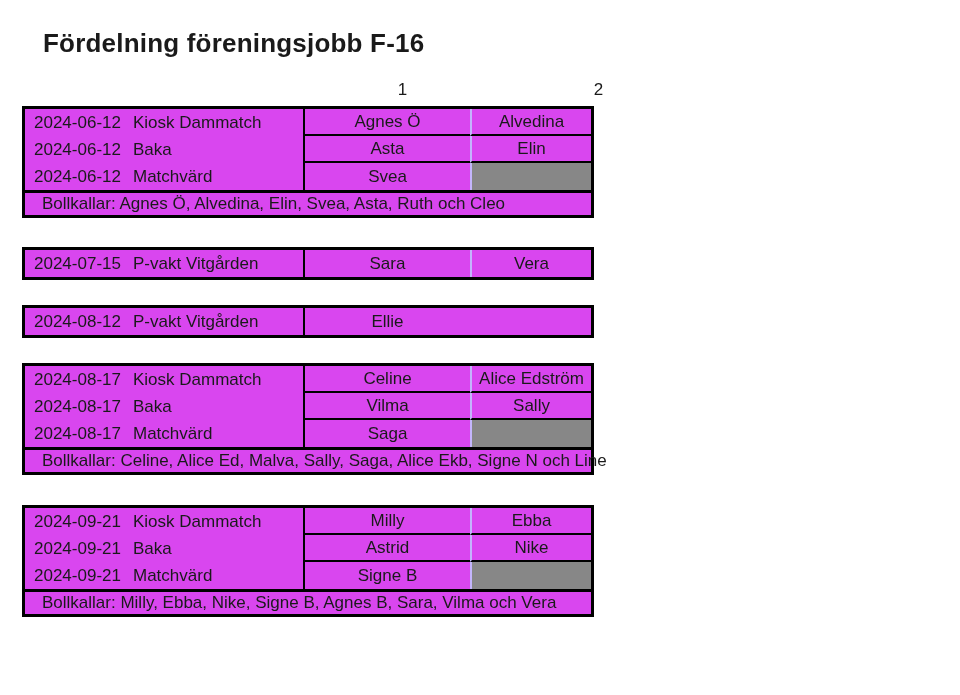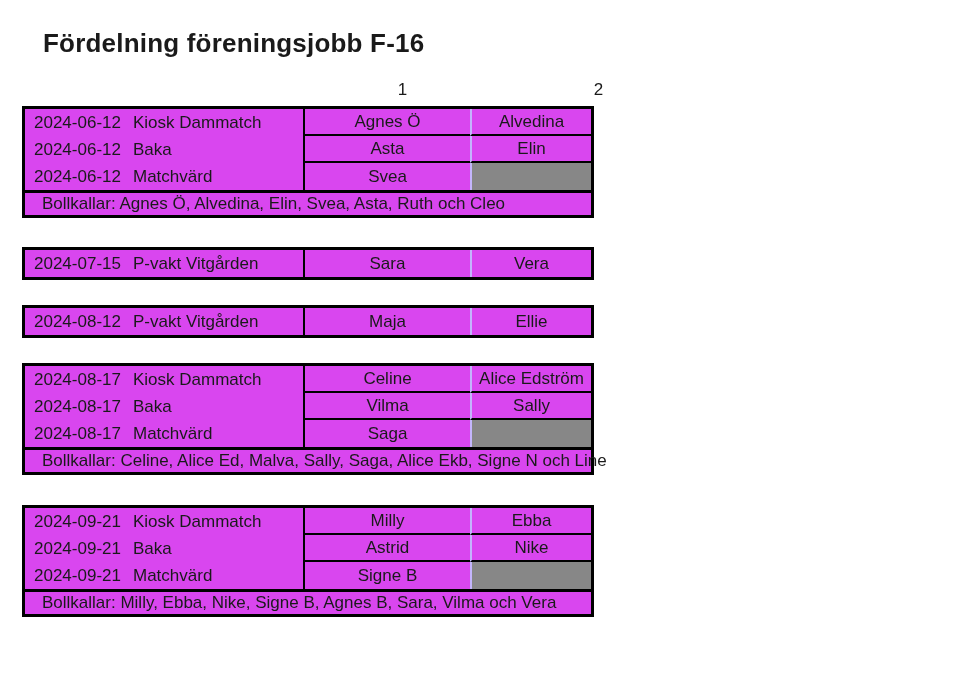--- a/index.html
+++ b/index.html
@@ -98,21 +98,20 @@
 
   <div class="tbl single" style="top:305px">
     <div class="main">
       <div class="tasks">
         <div class="task-line">
           <span class="date">2024-08-12</span>
           <span class="task">P-vakt Vitgården</span>
         </div>
       </div>
       <div class="names">
-        <div class="ncell">Maja</div>
         <div class="ncell">Ellie</div>
       </div>
     </div>
   </div>
 
   <div class="tbl" style="top:363px">
     <div class="main">
       <div class="tasks">
         <div class="task-line">
           <span class="date">2024-08-17</span>

